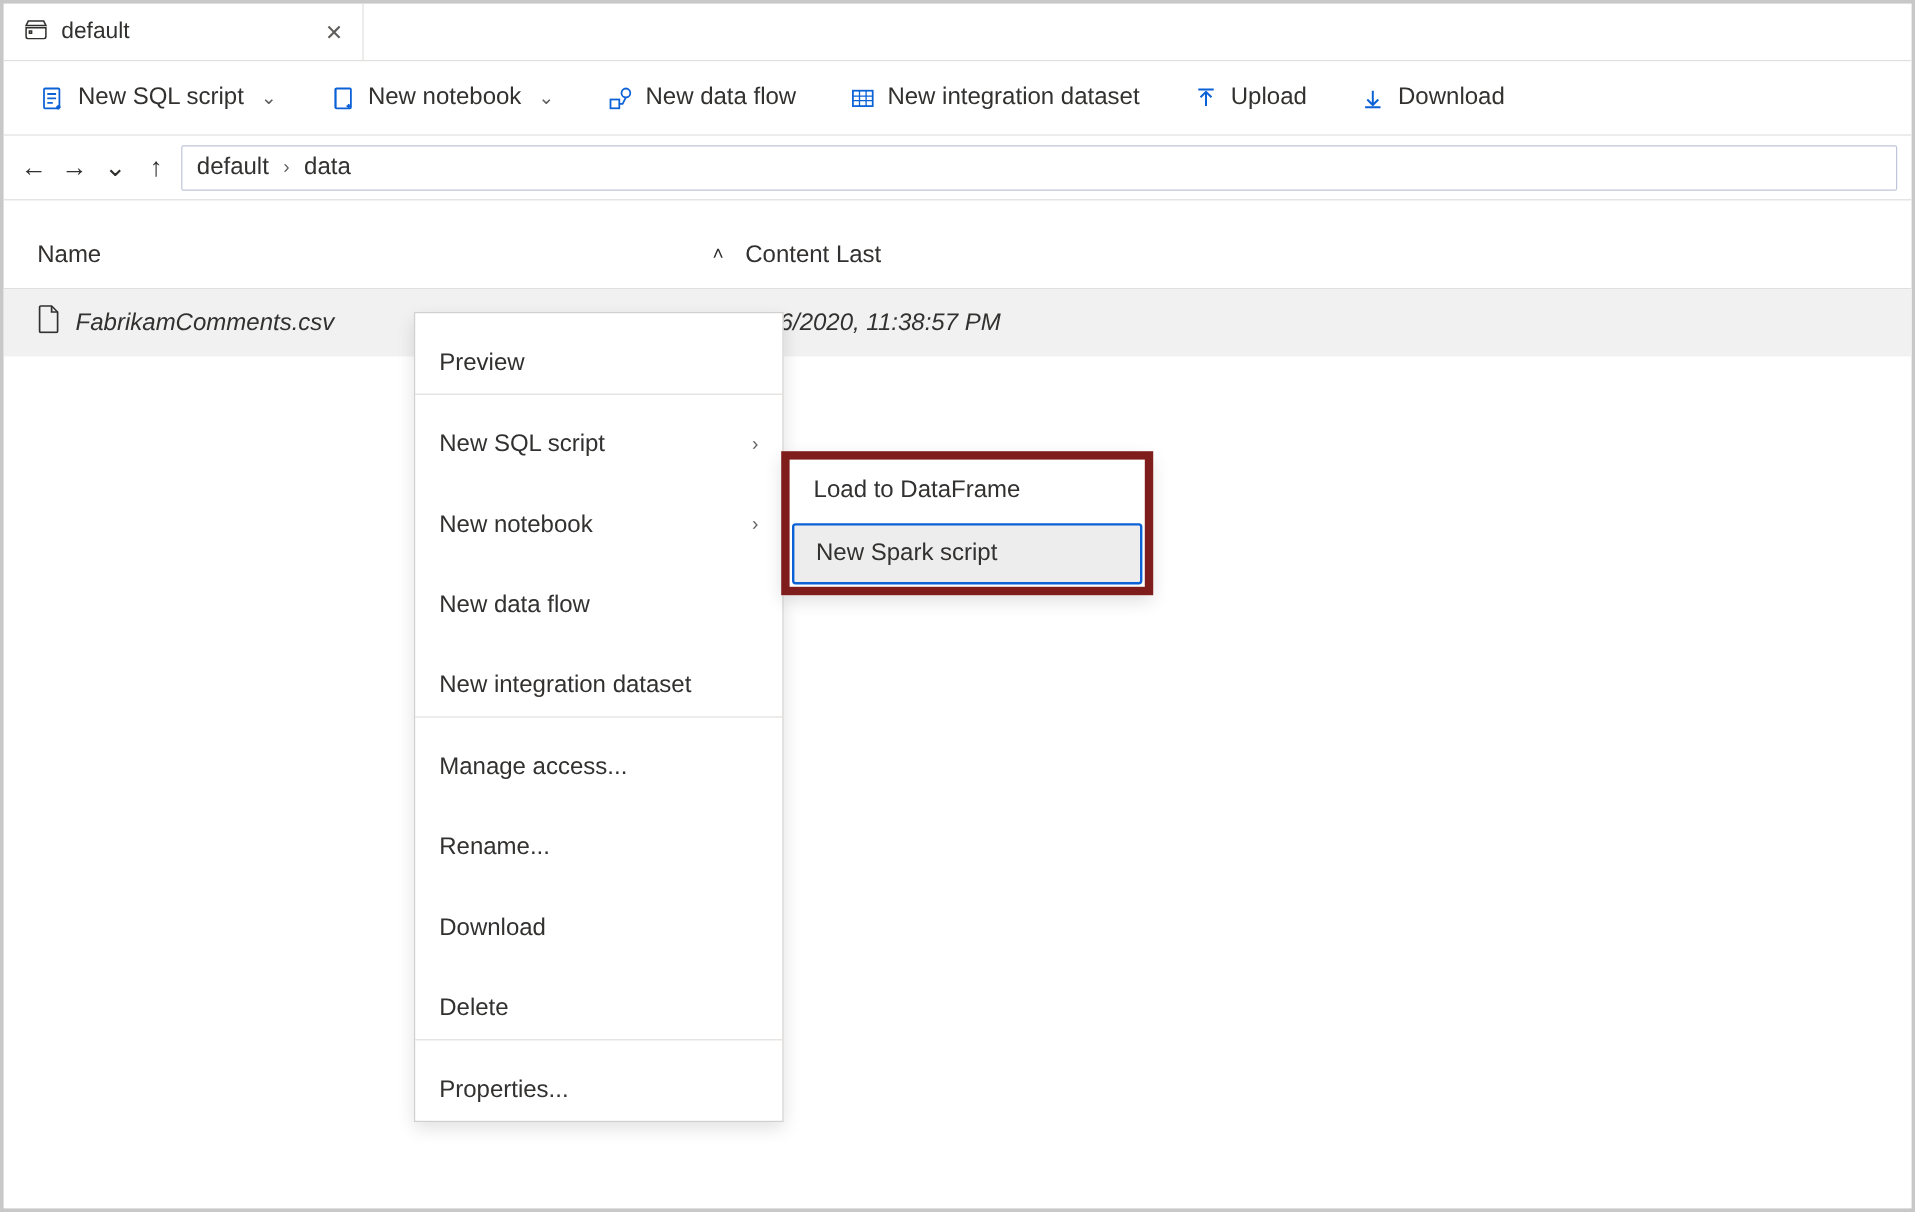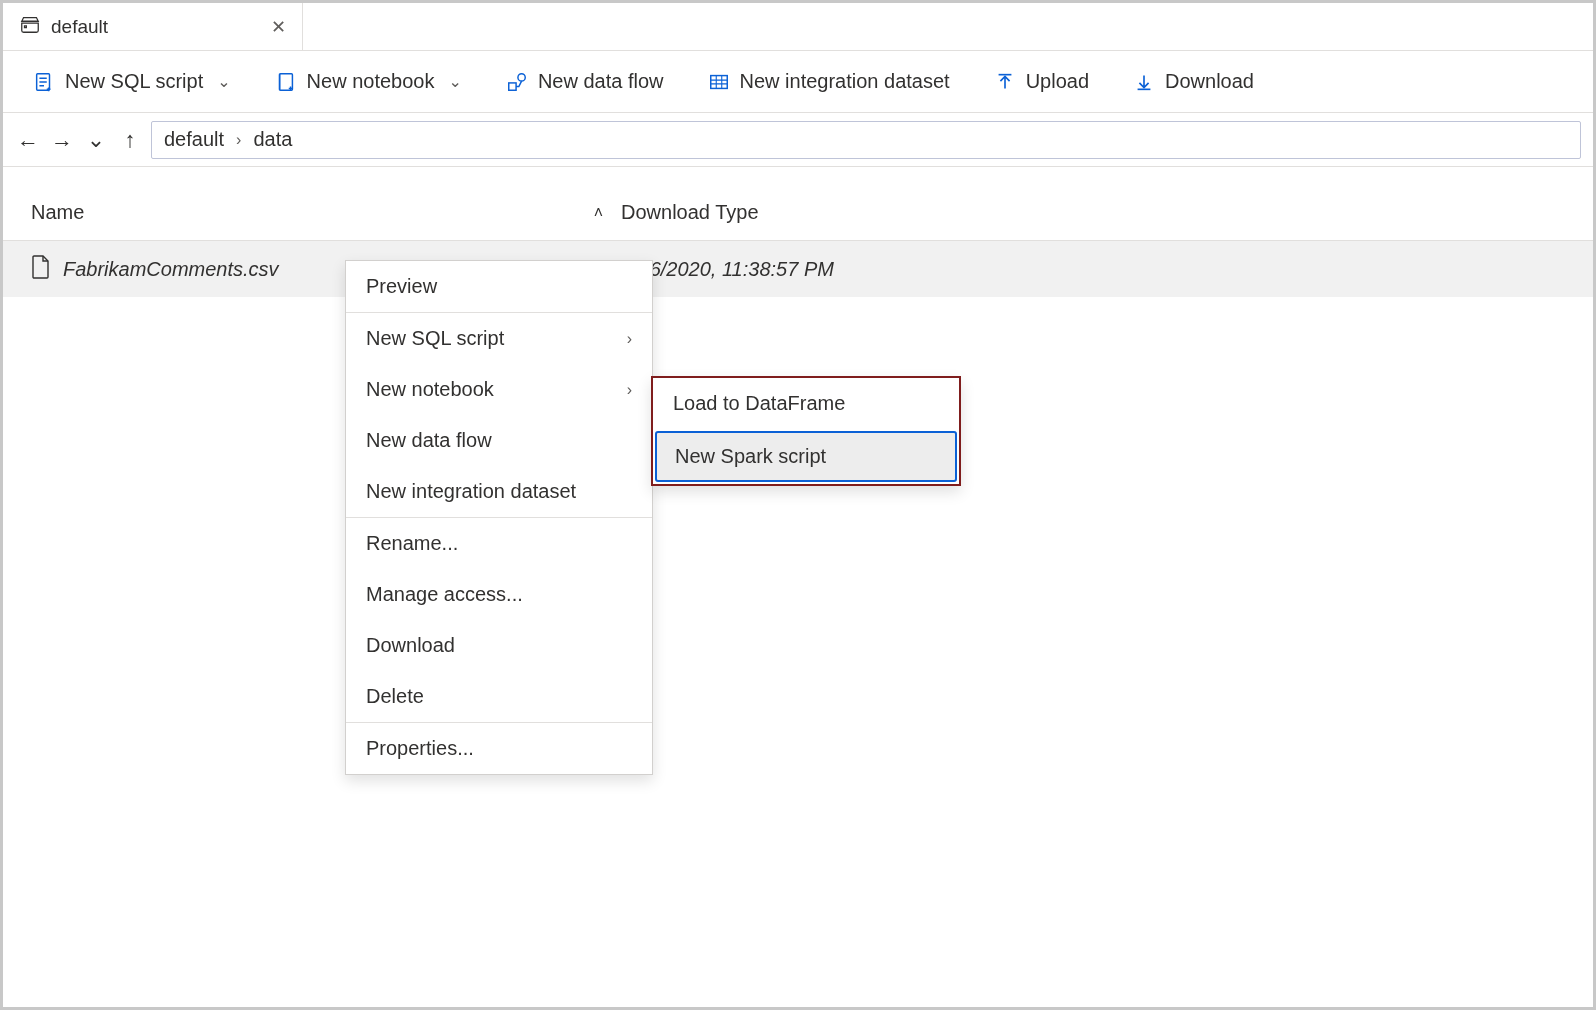--- a/index.html
+++ b/index.html
@@ -119,31 +119,32 @@
     background: #fff;
     border: 1px solid #d2d0ce;
     box-shadow: 0 6px 14px rgba(0,0,0,0.12);
     font-size: 20px;
   }
   .context-menu .mi {
     padding: 14px 20px;
     display:flex;
     align-items:center;
     cursor:pointer;
+    margin-top:16px;
   }
   .context-menu .mi .sub { margin-left:auto; color:#605e5c; font-size:16px;}
   .context-menu .divider { height:1px; background:#e1dfdd; margin:0; }
   
   .sub-menu {
     position: absolute;
     top: 376px;
     left: 651px;
     width: 310px;
     background: #fff;
-    border: 2px solid #7f1d1d;
+    border: 7px solid #7f1d1d;
     box-shadow: 0 6px 14px rgba(0,0,0,0.12);
     font-size: 20px;
   }
   .sub-menu .mi {
     padding: 14px 20px;
     cursor:pointer;
   }
   .sub-menu .mi.selected {
     background: #ededed;
     border: 2px solid #0b61d6;
@@ -242,21 +243,21 @@
     <span>data</span>
   </div>
 </div>
 
 <div class="col-headers">
   <div class="col-name">
     <span>Name</span>
     <span class="sort">˄</span>
   </div>
   <div class="col-type">
-    <span>Download Type</span>
+    <span>Content Last</span>
   </div>
 </div>
 
 <div class="file-row">
   <div class="fname">
     <span class="file-icon">
       <svg viewBox="0 0 20 24">
           <path d="M3 1h9l5 5v16a1 1 0 0 1-1 1H3a1 1 0 0 1-1-1V2a1 1 0 0 1 1-1z" fill="none" stroke="#323130" stroke-width="1.4"></path>
           <path d="M12 1v5h5" fill="none" stroke="#323130" stroke-width="1.4"></path>
         </svg>
@@ -280,24 +281,24 @@
     <span class="sub">›</span>
   </div>
   <div class="mi">
     <span>New data flow</span>
   </div>
   <div class="mi">
     <span>New integration dataset</span>
   </div>
   <div class="divider"></div>
   <div class="mi">
+    <span>Manage access...</span>
+  </div>
+  <div class="mi">
     <span>Rename...</span>
-  </div>
-  <div class="mi">
-    <span>Manage access...</span>
   </div>
   <div class="mi">
     <span>Download</span>
   </div>
   <div class="mi">
     <span>Delete</span>
   </div>
   <div class="divider"></div>
   <div class="mi">
     <span>Properties...</span>

